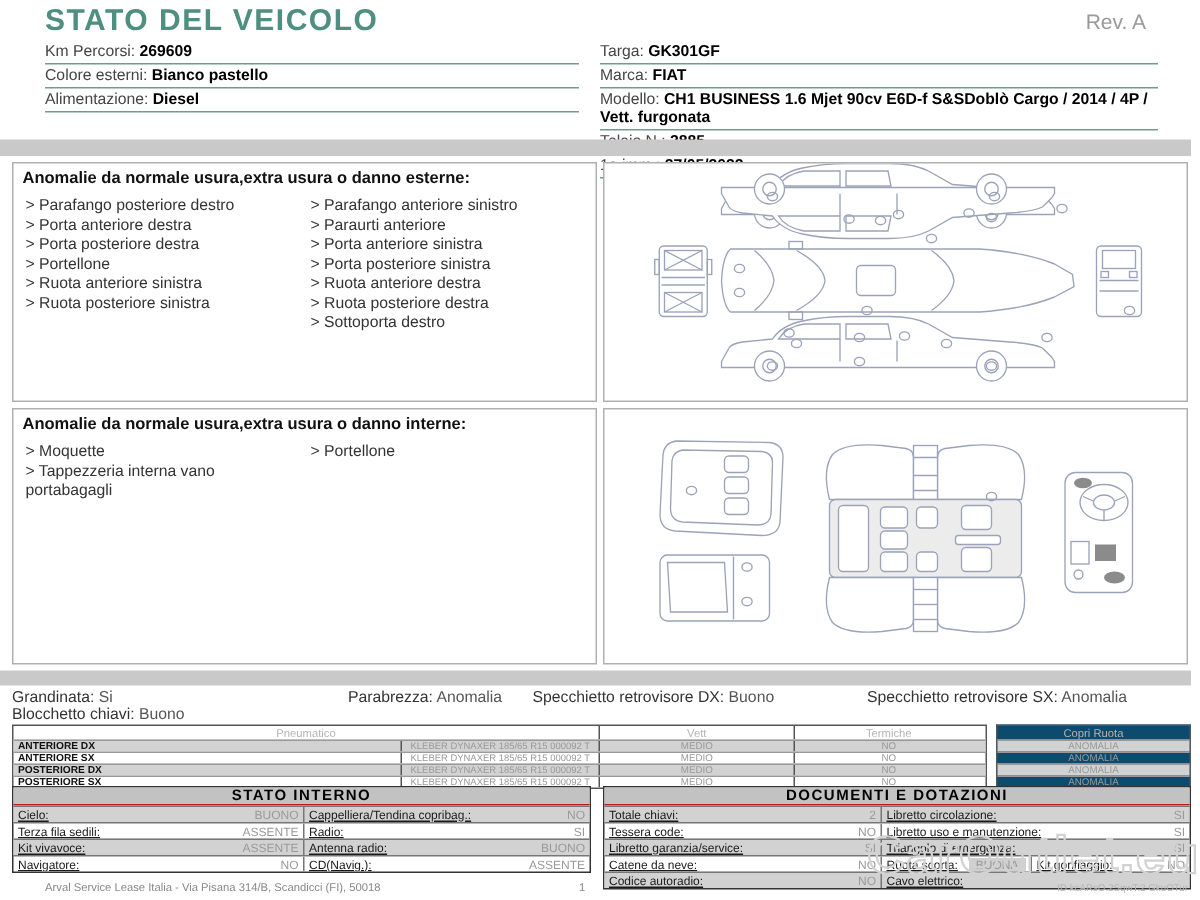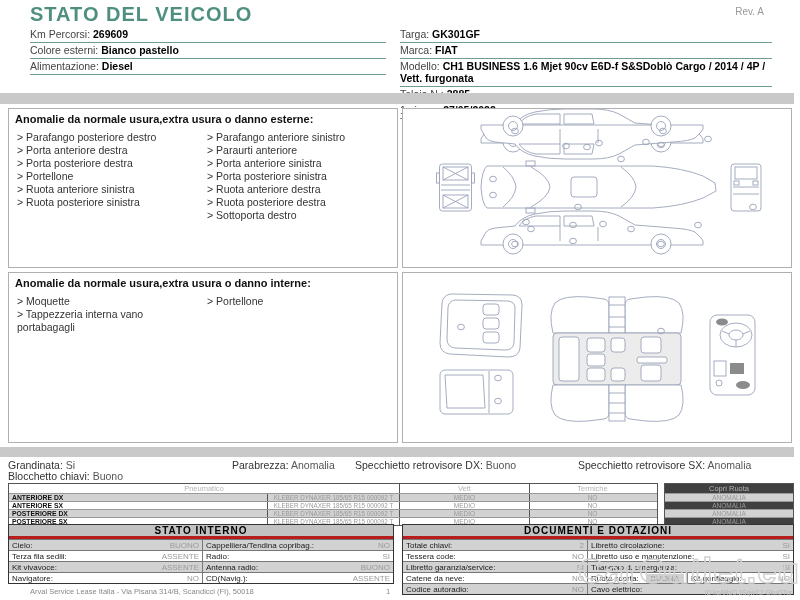--- a/index.html
+++ b/index.html
@@ -1,21 +1,21 @@
 <!DOCTYPE html>
 <html style="--accent: #4e8f80; --field_line: #6f9c91; --bar: #c9c9c9; --damage_dot: #1e2f86; --row_alt: #d2d2d2; --value_gray: #9a9a9a; --car_line: #9aa3b8;"><head>
 <meta charset="utf-8">
 <style>
   html,body{margin:0;padding:0;background:#fff;}
   .page{position:relative;width:800px;height:600px;background:#fff;overflow:hidden;
         font-family:"Liberation Sans", sans-serif;color:#222;}
 
   .title{position:absolute;left:30px;top:3px;font-size:20px;font-weight:bold;
          letter-spacing:1px;color:var(--accent);}
-  .rev{position:absolute;right:36px;top:6px;font-size:10px;color:#999;}
+  .rev{position:absolute;right:36px;top:6px;font-size:14px;color:#999;}
 
   .fields{position:absolute;font-size:10.5px;}
   .frow{border-bottom:1px solid var(--field_line);padding:1px 0 2px 0;line-height:12px;}
   .flabel{color:#444;}
   .fvalue{color:#000;font-weight:bold;}
 
   .graybar{position:absolute;left:0;width:794px;background:var(--bar);}
   .bar1{top:93px;height:11px;}
   .bar2{top:447px;height:10px;}
 
@@ -40,36 +40,36 @@
   .thead{height:9px;}
   .thc{font-size:7.5px;color:#b4b4b4;text-align:center;line-height:9px;box-sizing:border-box;}
   .tbody-row{height:7px;border-top:1px solid #999;}
   .tc{box-sizing:border-box;overflow:hidden;line-height:7px;}
   .tc-pos{width:258px;font-size:6.8px;font-weight:bold;color:#111;padding-left:3px;}
   .tc-desc{width:132px;font-size:6.3px;color:#999;text-align:center;border-left:1px solid #555;}
   .tc-v1{width:130px;font-size:6.5px;color:#999;text-align:center;border-left:1px solid #555;}
   .tc-v2{width:126px;font-size:6.5px;color:#999;text-align:center;border-left:1px solid #555;}
   .rowalt{background:var(--row_alt);}
   .copri{position:absolute;left:664px;top:483px;width:130px;border:1px solid #555;
-         background:#404040;box-sizing:border-box;}
+         background:#0c4a6e;box-sizing:border-box;}
   .copri .thc{width:100%;}
   .copri .tcv{height:7px;border-top:1px solid #999;font-size:6.5px;color:#999;
               text-align:center;line-height:7px;overflow:hidden;}
 
   
   .btable{position:absolute;top:524px;border:1px solid #333;background:#fff;box-sizing:border-box;}
   .bt-left{left:8px;width:386px;}
   .bt-right{left:402px;width:392px;}
-  .bt-head{height:11px;background:#c2c2c2;border-bottom:3px solid #b91c1c;text-align:center;
+  .bt-head{height:11px;background:#c2c2c2;border-bottom:1px solid #b91c1c;text-align:center;
            font-size:10px;font-weight:bold;letter-spacing:1px;line-height:11px;color:#000;}
   .brow{display:flex;height:10px;border-top:1px solid #777;overflow:hidden;}
   .brow:first-of-type{border-top:none;}
   .bcell{display:flex;justify-content:space-between;align-items:center;box-sizing:border-box;
          padding:0 3px;overflow:hidden;}
-  .bl{font-size:8px;color:#1a1a1a;white-space:nowrap;}
+  .bl{font-size:8px;color:#1a1a1a;white-space:nowrap;text-decoration:underline;}
   .bv{font-size:8px;color:var(--value_gray);white-space:nowrap;}
   .bt-left .c1{width:194px;border-right:1px solid #777;}
   .bt-left .c2{width:190px;}
   .bt-right .c1{width:185px;border-right:1px solid #777;}
   .bt-right .c2{width:205px;gap:22px;}
   .bt-right .c2a{width:100px;border-right:1px solid #777;}
   .bt-right .c2b{width:105px;}
   .pill{background:#cfcfcf;padding:0 5px;}
 
   .footer{position:absolute;top:587px;font-size:7.5px;color:#888;}

